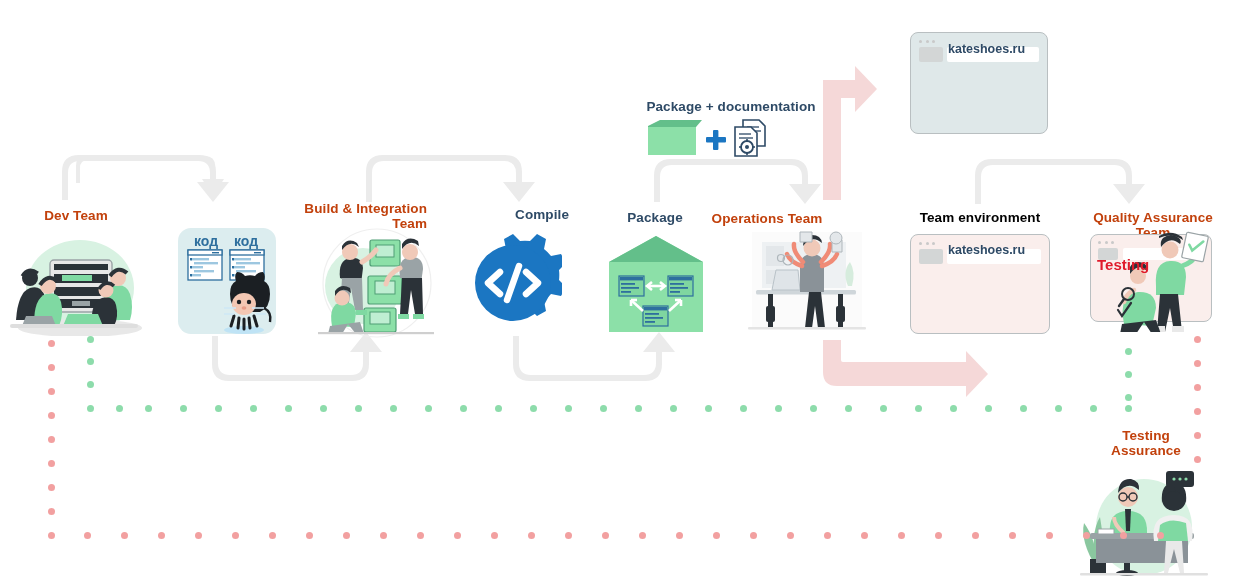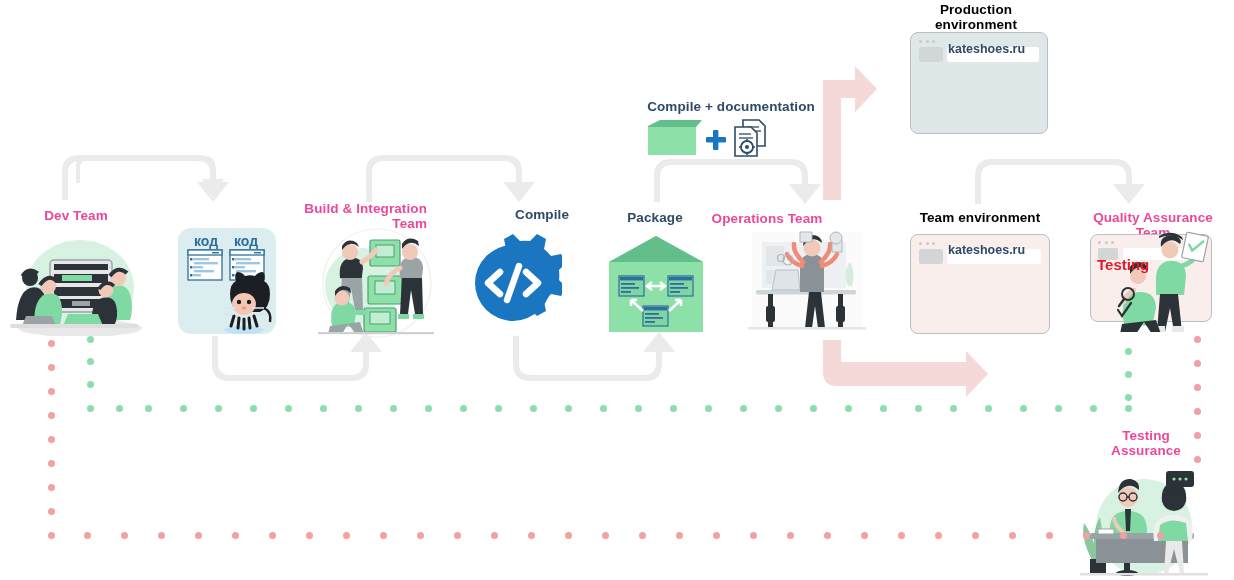--- a/index.html
+++ b/index.html
@@ -1,20 +1,20 @@
 <!DOCTYPE html>
 <html><head>
 <meta charset="utf-8">
 <style>
   html,body{margin:0;padding:0;background:#ffffff;}
   body{width:1234px;height:580px;position:relative;overflow:hidden;
        font-family:"Liberation Sans","DejaVu Sans",sans-serif;}
   .stage{position:absolute;left:0;top:0;width:1234px;height:580px;}
   .lbl{position:absolute;font-weight:bold;font-size:13.5px;letter-spacing:.1px;line-height:1.12;}
-  .lbl.green{color:#ec4899;}
+  .lbl.green{color:#c2410c;}
   .lbl.navy{color:#2e4a66;}
   .lbl.ctr{text-align:center;}
   .lbl.rt{text-align:right;}
   svg{display:block;}
   .abs{position:absolute;}
   .dot{position:absolute;border-radius:50%;width:7px;height:7px;}
   .dot.g{background:#8ddcab;}
   .dot.r{background:#f2a0a0;}
   .browser{position:absolute;border:1.6px solid #b9bfc1;border-radius:8px;box-sizing:border-box;}
   .bdots{position:absolute;left:8px;top:7px;display:flex;gap:3.5px;}
@@ -261,21 +261,21 @@
         <path d="M55,50 l5,4 l-5,4"></path>
       <path d="M26,68 L38,79"></path>
         <path d="M26,68 l0,6"></path>
         <path d="M26,68 l6,0"></path>
       <path d="M76,68 L64,79"></path>
         <path d="M76,68 l0,6"></path>
         <path d="M76,68 l-6,0"></path>
     </g>
   </svg>
 
-  <div class="lbl navy ctr" style="left:640px;top:99px;width:182px;">Compile + documentation</div>
+  <div class="lbl navy ctr" style="left:640px;top:99px;width:182px;">Package + documentation</div>
   <svg class="abs" style="left:646px;top:118px;width:124px;height:42px;">
     <path d="M2,8 L14,2 L56,2 L50,9 L2,9 Z" fill="#63bf8a"></path>
     <rect x="2" y="9" width="48" height="28" fill="#8ce0a8"></rect>
 
     <g fill="#1b76c2">
         <rect x="60" y="19" width="20" height="5.4" rx="1"></rect>
         <rect x="67" y="12" width="5.4" height="20" rx="1"></rect>
       </g>
 
     <g fill="#ffffff" stroke="#2e4a66" stroke-width="1.6">
@@ -332,24 +332,20 @@
       <path d="M52,4 l12,0 l0,10 l-12,0 z"></path>
       <path d="M84,12 l10,0 l0,12 l-10,0 z"></path>
       <circle cx="88" cy="10" r="6"></circle>
     </g>
     <circle cx="33" cy="30" r="3.5" fill="none" stroke="#aeb6bb" stroke-width="1.2"></circle>
     <circle cx="40" cy="32" r="5" fill="none" stroke="#aeb6bb" stroke-width="1.2"></circle>
     <path d="M100,58 q-6,-14 2,-24 q6,10 2,24 z" fill="#d6ecdd"></path>
     <rect x="0" y="99" width="118" height="2.4" rx="1" fill="#e4e4e4"></rect>
   </svg>
 
-  <div class="lbl ctr" style="left:912px;top:2px;width:128px;">
-    <span class="red">Production</span><br>
-    <span class="navy">environment</span>
-  </div>
   <div class="browser" style="left:910px;top:32px;width:138px;height:102px;background:#dfe8e9;">
     <div class="bdots">
         <i></i>
         <i></i>
         <i></i>
       </div>
     <div class="bfav"></div>
     <div class="burl" style="width:92px;"></div>
   </div>
   <div class="btxt" style="left:948px;top:42px;">kateshoes.ru</div>

